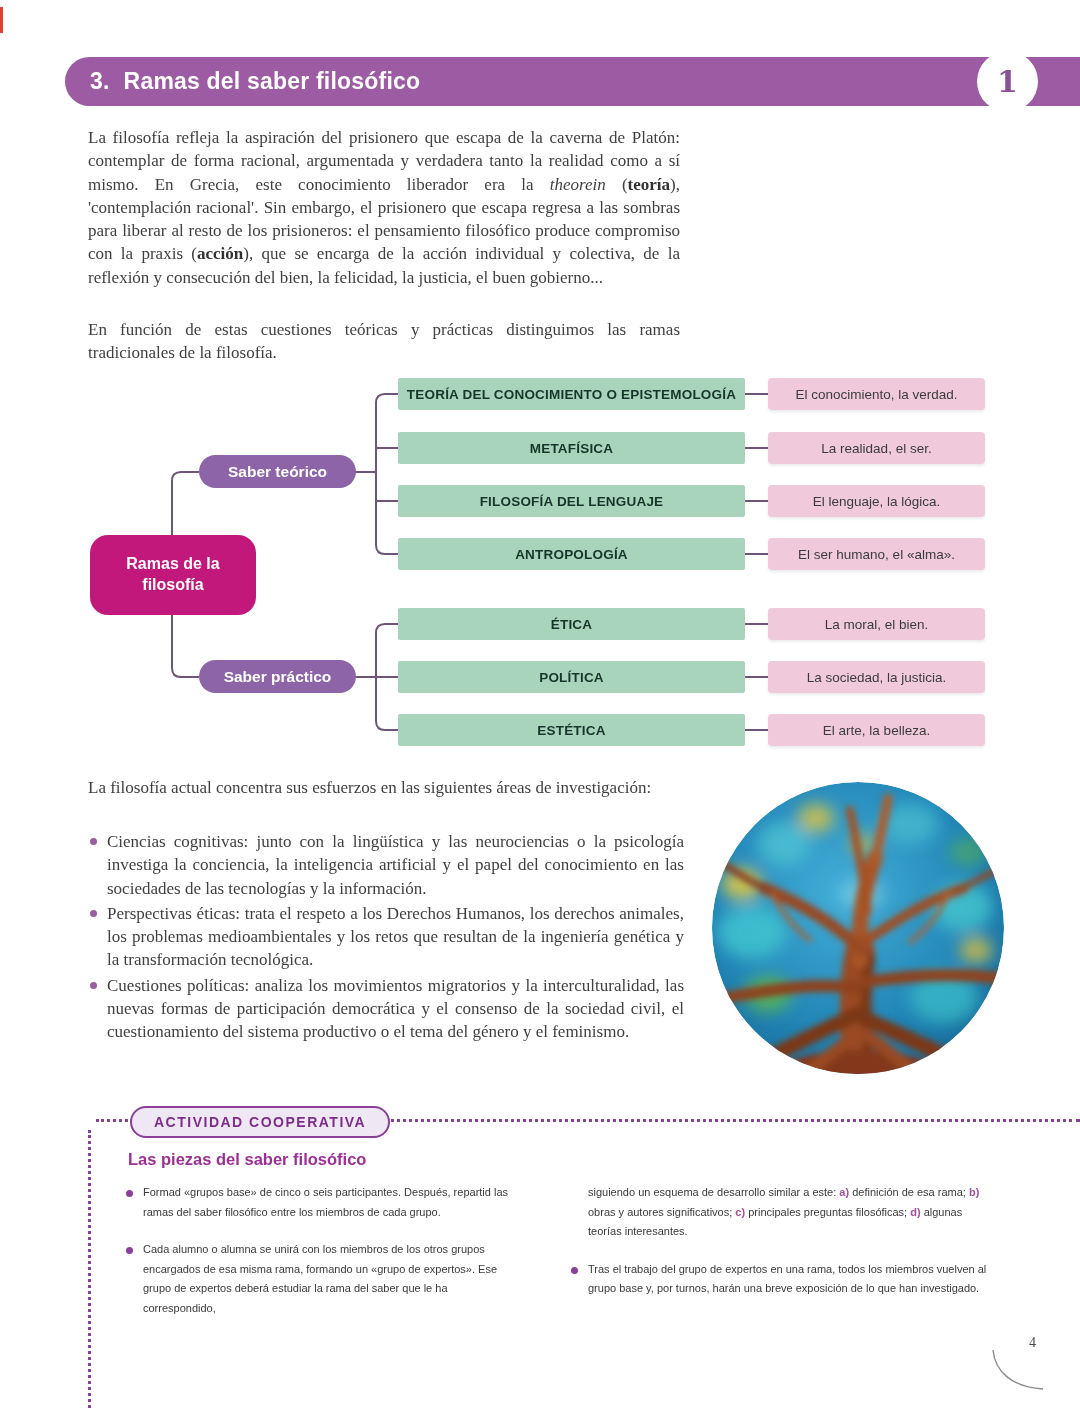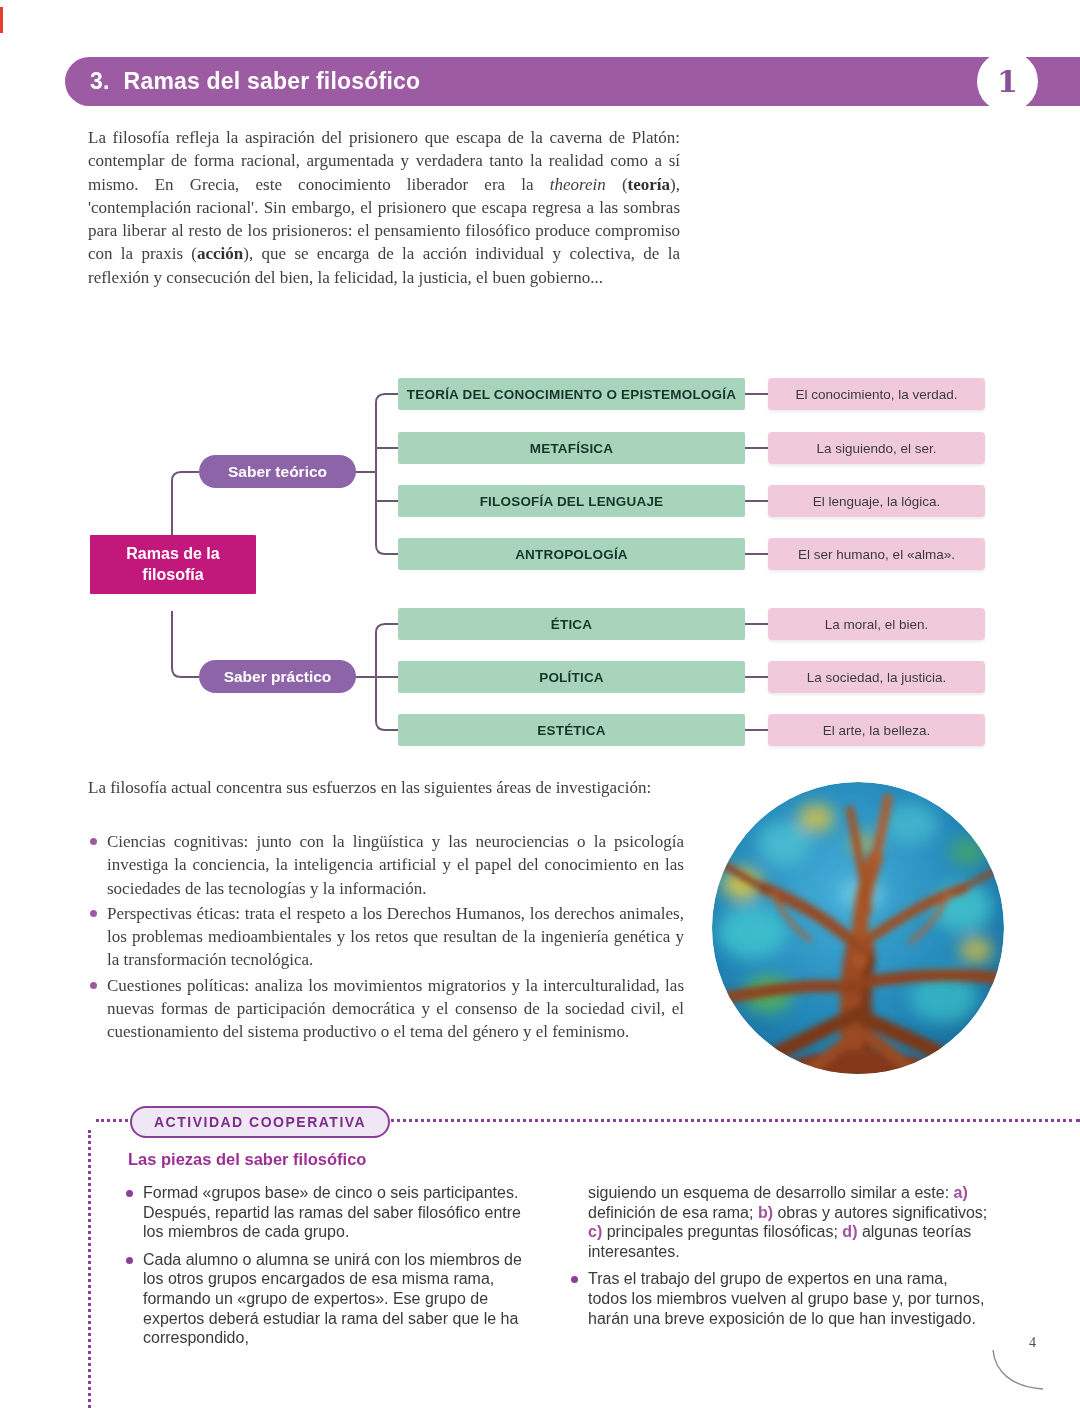--- a/index.html
+++ b/index.html
@@ -38,41 +38,41 @@
     background:var(--purple)}
 
   
   .diagram{left:0;top:372px;width:1080px;height:392px}
   .gbox{position:absolute;left:398px;width:347px;height:32px;background:var(--green);
     border-radius:2px;display:flex;align-items:center;justify-content:center;
     font-weight:bold;font-size:13.5px;color:#17362b;letter-spacing:.2px;text-align:center}
   .pbox{position:absolute;left:768px;width:217px;height:32px;background:var(--pink);
     border-radius:4px;display:flex;align-items:center;justify-content:center;
     font-size:13.5px;color:#3c3c3c;box-shadow:0 2px 3px rgba(0,0,0,.08)}
-  .root-box{position:absolute;left:90px;top:163px;width:166px;height:59px;
-    background:var(--magenta);border-radius:1px;display:flex;align-items:center;
+  .root-box{position:absolute;left:90px;top:163px;width:166px;height:80px;
+    background:var(--magenta);border-radius:18px;display:flex;align-items:center;
     justify-content:center;text-align:center;color:#fff;font-weight:bold;font-size:16px;
     line-height:1.3;padding:0 22px}
   .know-pill{position:absolute;left:199px;width:157px;height:33px;background:var(--pill);
     border-radius:17px;display:flex;align-items:center;justify-content:center;
     color:#fff;font-weight:bold;font-size:15.5px}
   .r0{top:6px}.r1{top:60px}.r2{top:113px}.r3{top:166px}
   .r4{top:236px}.r5{top:289px}.r6{top:342px}
 
   
   .tree-wrap{left:712px;top:782px;width:292px;height:292px;border-radius:50%;overflow:hidden}
 
   
   .dotline-h{border-top:3px dotted var(--act);height:0}
   .dotline-v{border-left:3px dotted var(--act);width:0}
   .act-tag{left:130px;top:1106px;padding:6px 22px;background:#efe7f4;
     border:2px solid var(--act);border-radius:18px;color:var(--actdark);
     font-weight:bold;font-size:14px;letter-spacing:1.5px}
   .act-title{left:128px;top:1150px;font-weight:bold;font-size:16.5px;color:var(--acttitle)}
-  .act-col{display:flex;flex-direction:column;gap:8px;font-size:16px;line-height:19.6px;
+  .act-col{display:flex;flex-direction:column;gap:18px;font-size:11px;line-height:19.6px;
     color:#3a3a3a}
   .act-left{left:125px;top:1183px;width:398px}
   .act-right{left:570px;top:1183px;width:420px}
   .act-item{position:relative;padding-left:18px}
   .act-item .dot{position:absolute;left:1px;top:7px;width:7px;height:7px;border-radius:50%;
     background:var(--act)}
   .act-cont{padding-left:18px}
   .act-letter{color:#a2509e;font-weight:bold}
 
   .page-num{left:1029px;top:1335px;font-family:"Liberation Serif",serif;
@@ -89,20 +89,21 @@
 
   <div class="abs header-bar">
     <span class="num">3.</span>
     <span>Ramas del saber filosófico</span>
   </div>
   <div class="abs unit-badge">
     <span>1</span>
   </div>
 
   <p class="abs serif p1"><span>La filosofía refleja la aspiración del prisionero que escapa de la caverna de Platón: contemplar de forma racional, argumentada y verdadera tanto la realidad como a sí mismo. En Grecia, este conocimiento liberador era la </span><i>theorein</i><span> (</span><b>teoría</b><span>), 'contemplación racional'. Sin embargo, el prisionero que escapa regresa a las sombras para liberar al resto de los prisioneros: el pensamiento filosófico produce compromiso con la praxis (</span><b>acción</b><span>), que se encarga de la acción individual y colectiva, de la reflexión y consecución del bien, la felicidad, la justicia, el buen gobierno...</span></p>
+  <p class="abs serif p2">En función de estas cuestiones teóricas y prácticas distinguimos las ramas tradicionales de la filosofía.</p>
 
   <div class="abs diagram">
     <svg class="abs" style="left:0;top:0" width="1080" height="392" viewBox="0 0 1080 392">
       <g fill="none" stroke="#6e5578" stroke-width="2">
         <path d="M172,163 V109 Q172,100 181,100 H199"></path>
         <path d="M172,239 V296 Q172,305 181,305 H199"></path>
         <path d="M355,100 H376"></path>
         <path d="M398,22 H385 Q376,22 376,31 V173 Q376,182 385,182 H398"></path>
         <path d="M376,76 H398"></path>
         <path d="M376,129 H398"></path>
@@ -125,21 +126,21 @@
 
     <div class="gbox r0">TEORÍA DEL CONOCIMIENTO O EPISTEMOLOGÍA</div>
     <div class="gbox r1">METAFÍSICA</div>
     <div class="gbox r2">FILOSOFÍA DEL LENGUAJE</div>
     <div class="gbox r3">ANTROPOLOGÍA</div>
     <div class="gbox r5">POLÍTICA</div>
     <div class="gbox r4">ÉTICA</div>
     <div class="gbox r6">ESTÉTICA</div>
 
     <div class="pbox r0">El conocimiento, la verdad.</div>
-    <div class="pbox r1">La siguiendo, el ser.</div>
+    <div class="pbox r1">La realidad, el ser.</div>
     <div class="pbox r2">El lenguaje, la lógica.</div>
     <div class="pbox r3">El ser humano, el «alma».</div>
     <div class="pbox r4">La moral, el bien.</div>
     <div class="pbox r5">La sociedad, la justicia.</div>
     <div class="pbox r6">El arte, la belleza.</div>
   </div>
 
   <p class="abs serif p3">La filosofía actual concentra sus esfuerzos en las siguientes áreas de investigación:</p>
   <div class="abs serif rbullets">
     <div class="rbullet">

